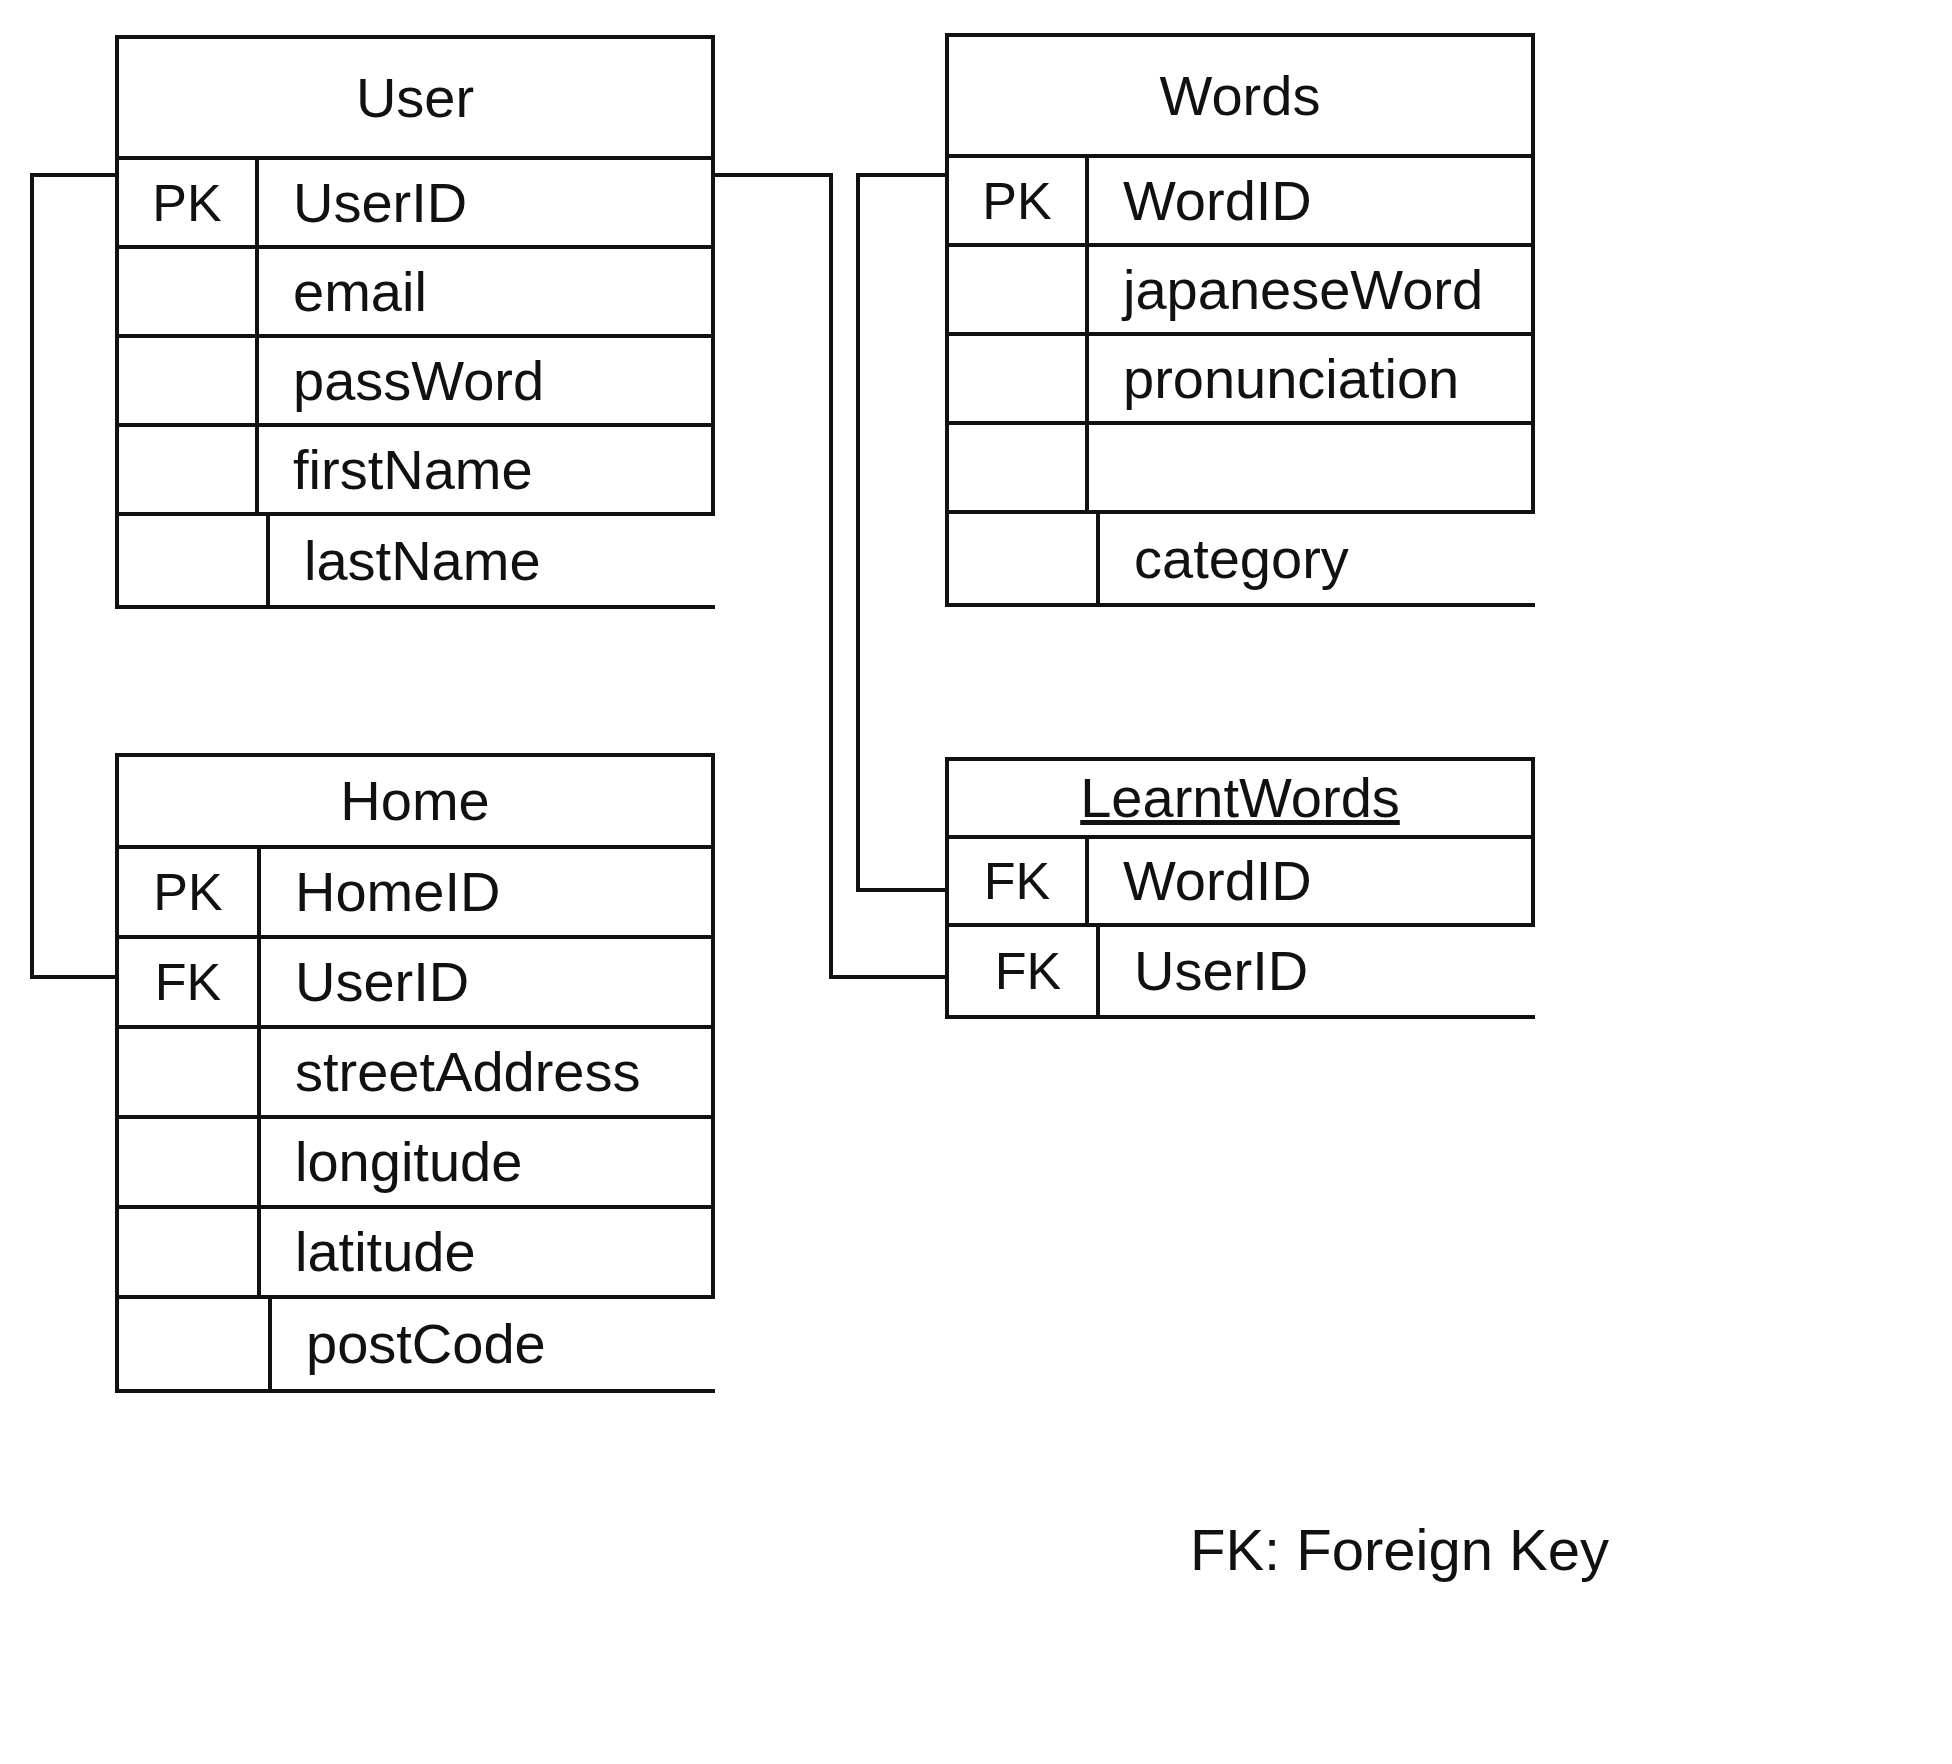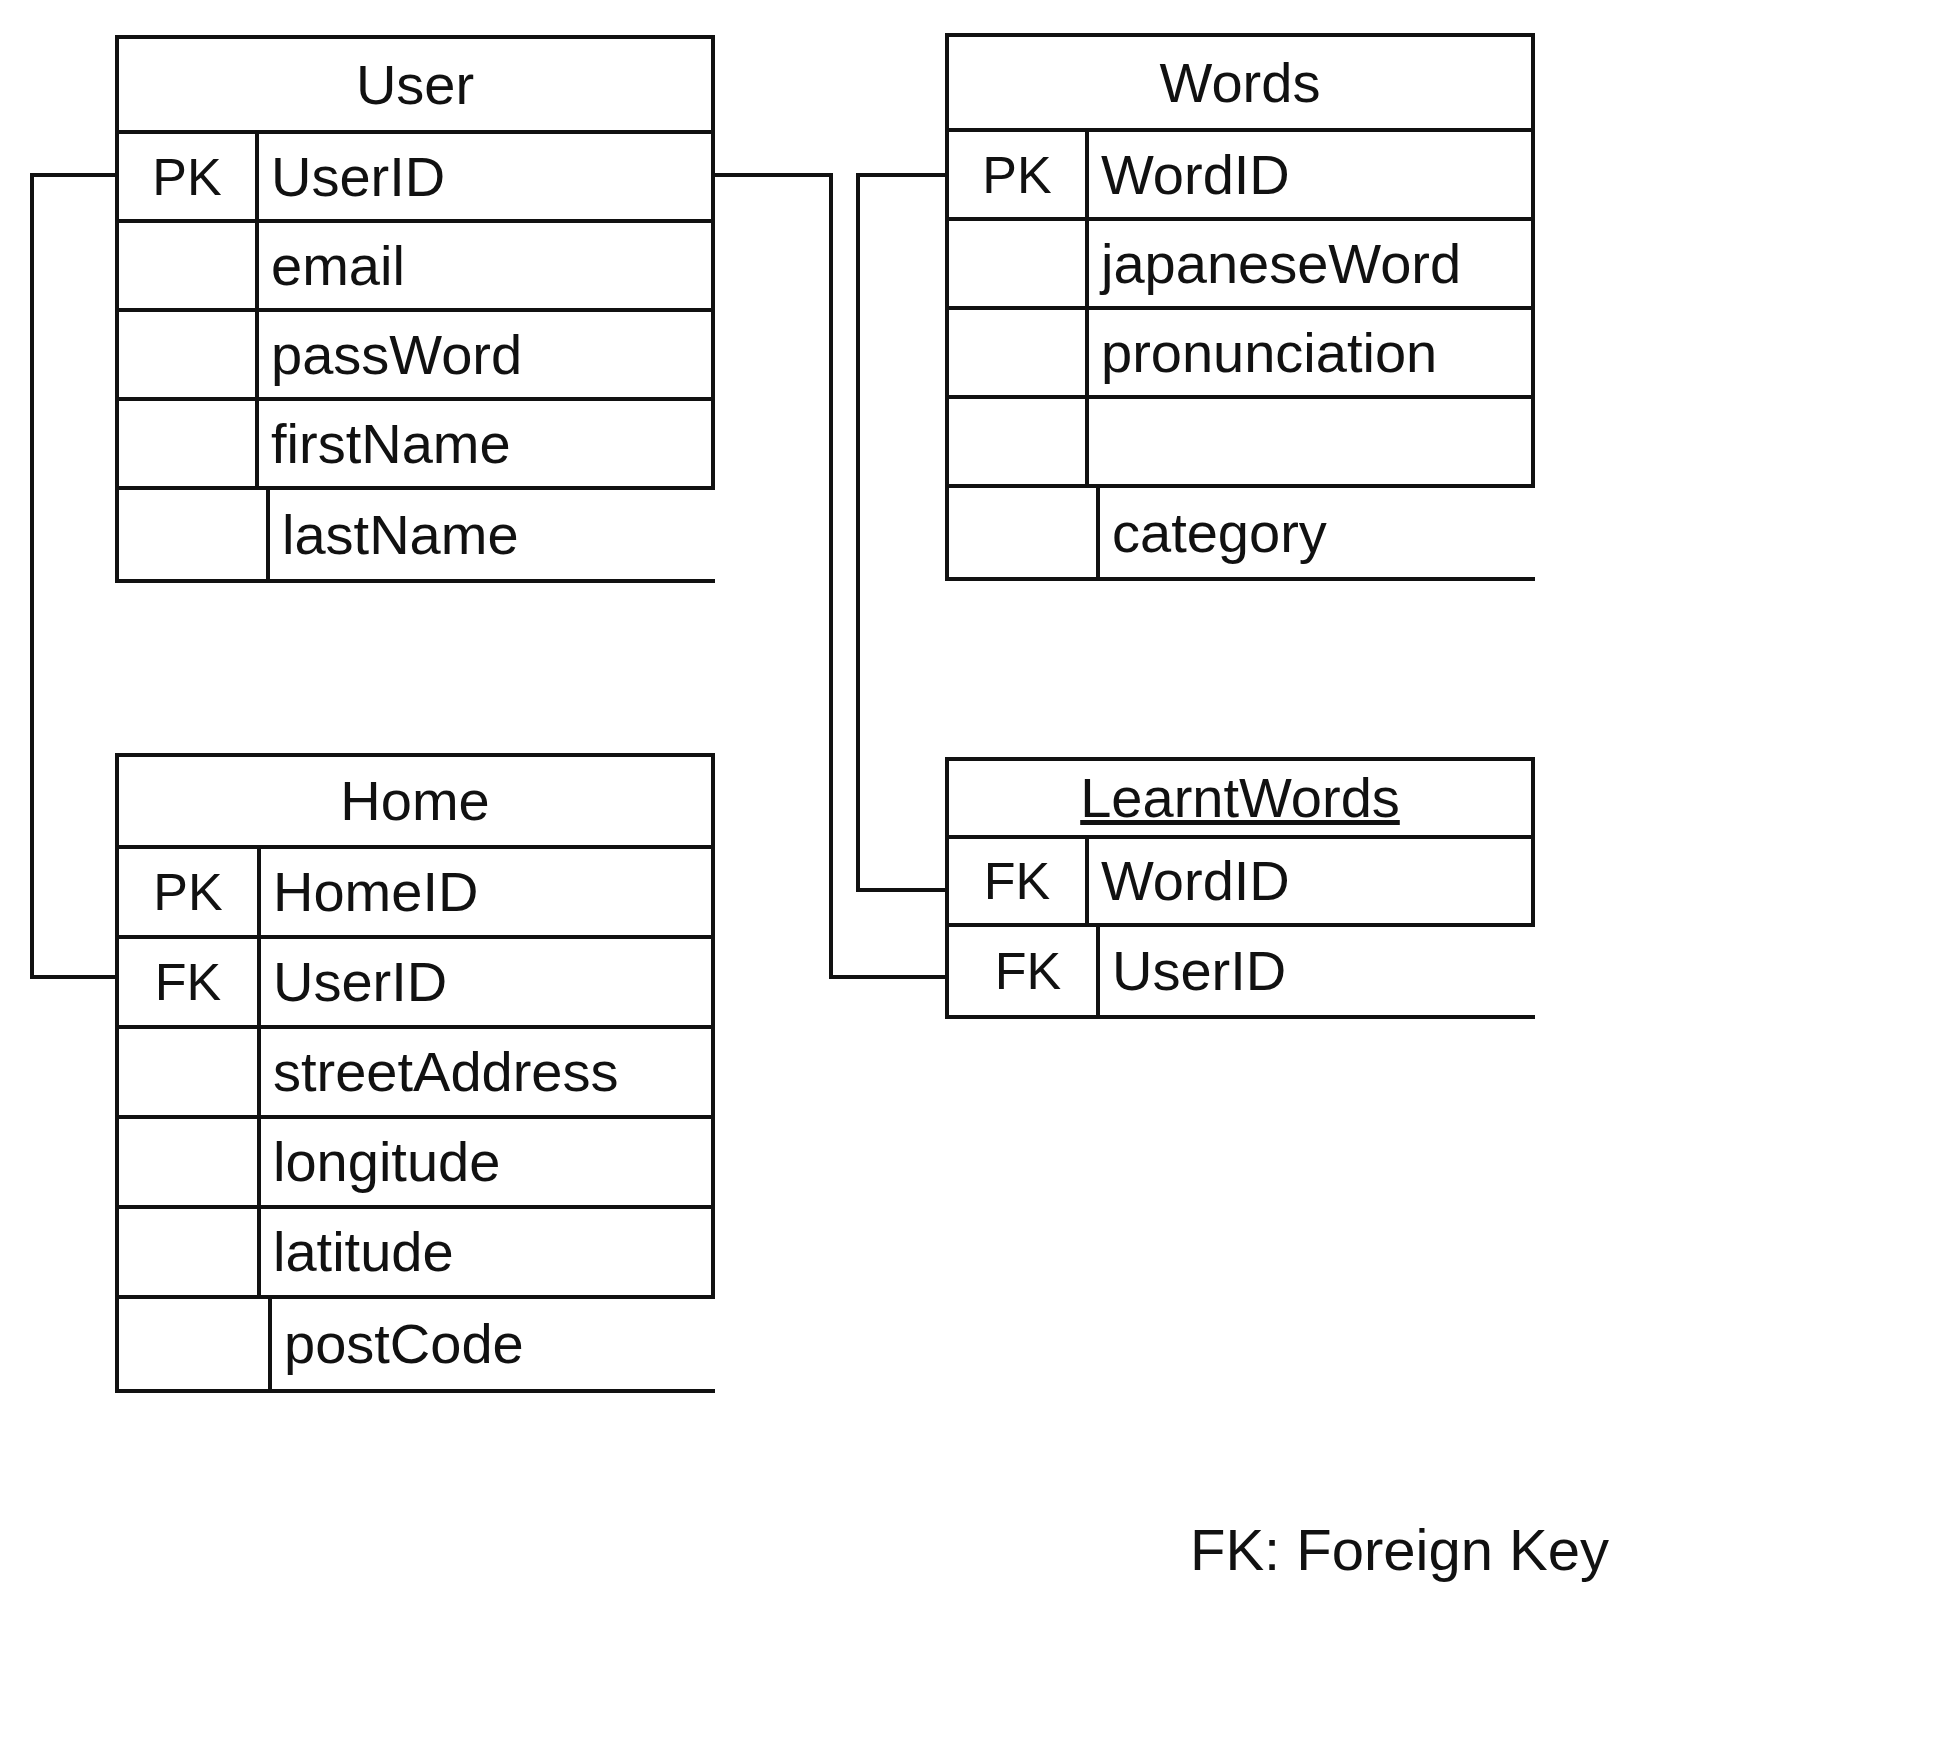--- a/index.html
+++ b/index.html
@@ -53,35 +53,35 @@
     justify-content:center;
     font-size:52px;
     line-height:1;
   }
   .attr-cell{
     box-sizing:border-box;
     flex:1 1 auto;
     display:flex;
     align-items:center;
     justify-content:flex-start;
-    padding-left:12px;
+    padding-left:34px;
     font-size:56px;
     line-height:1;
     white-space:nowrap;
     border-radius:27px;
   }
 
   
   #entity-user     {left:115px; top:35px;  width:600px;}
   #entity-words    {left:945px; top:33px;  width:590px;}
   #entity-home     {left:115px; top:753px; width:600px;}
   #entity-learnt   {left:945px; top:757px; width:590px;}
 
   #entity-user  .entity-title,
-  #entity-words .entity-title{height:95px;}
+  #entity-words .entity-title{height:121px;}
   #entity-home  .entity-title{height:92px;}
   #entity-learnt .entity-title{height:78px;text-decoration:underline;}
 
   #entity-user  .row{height:89px;}
   #entity-words .row{height:89px;}
   #entity-home  .row{height:90px;}
   #entity-learnt .row{height:88px;}
 
   #entity-user  .key-cell{width:140px;}
   #entity-words .key-cell{width:140px;}

